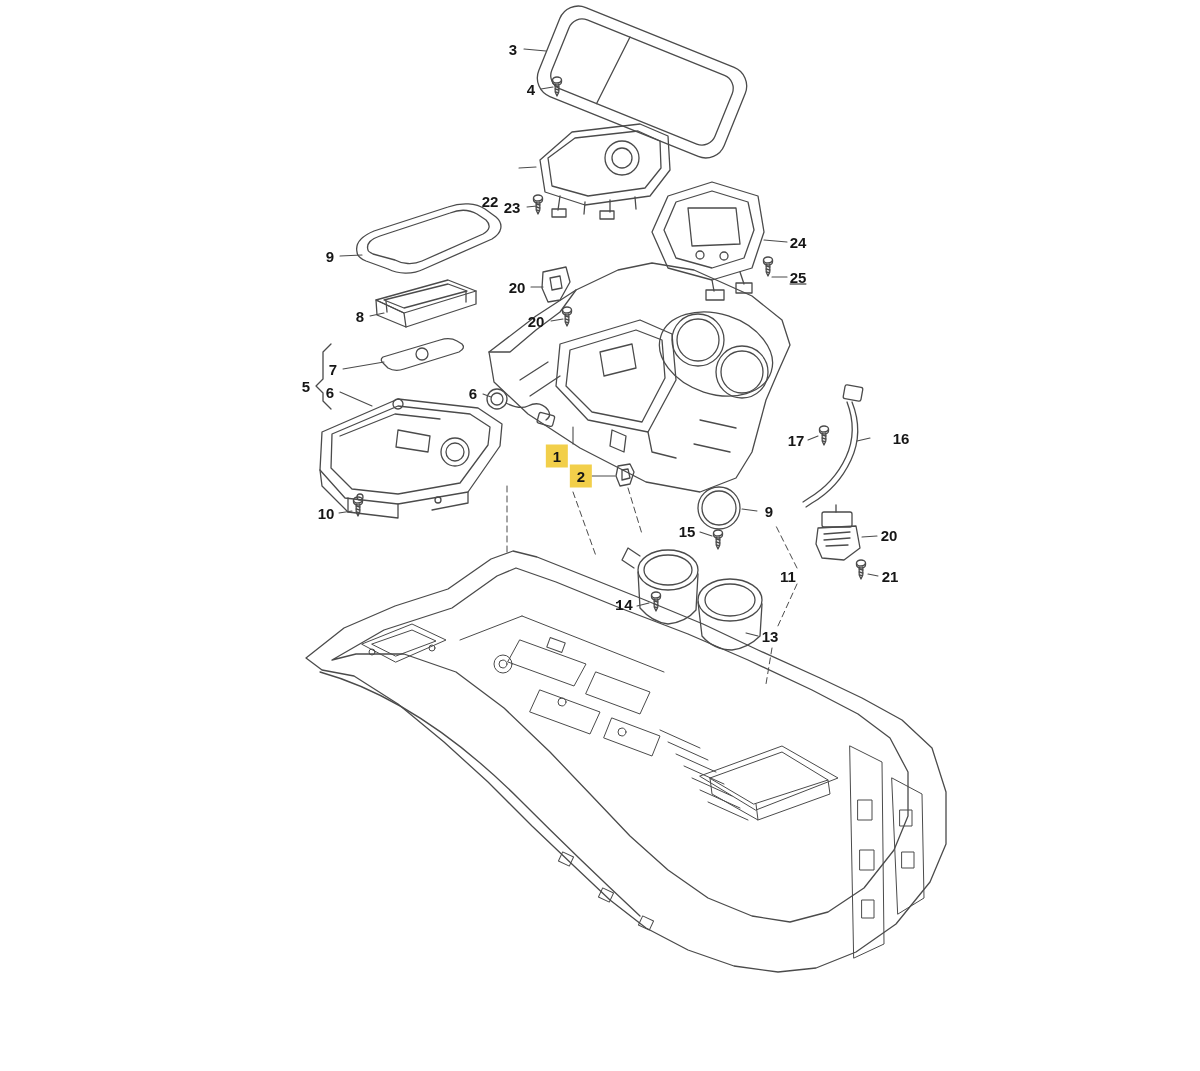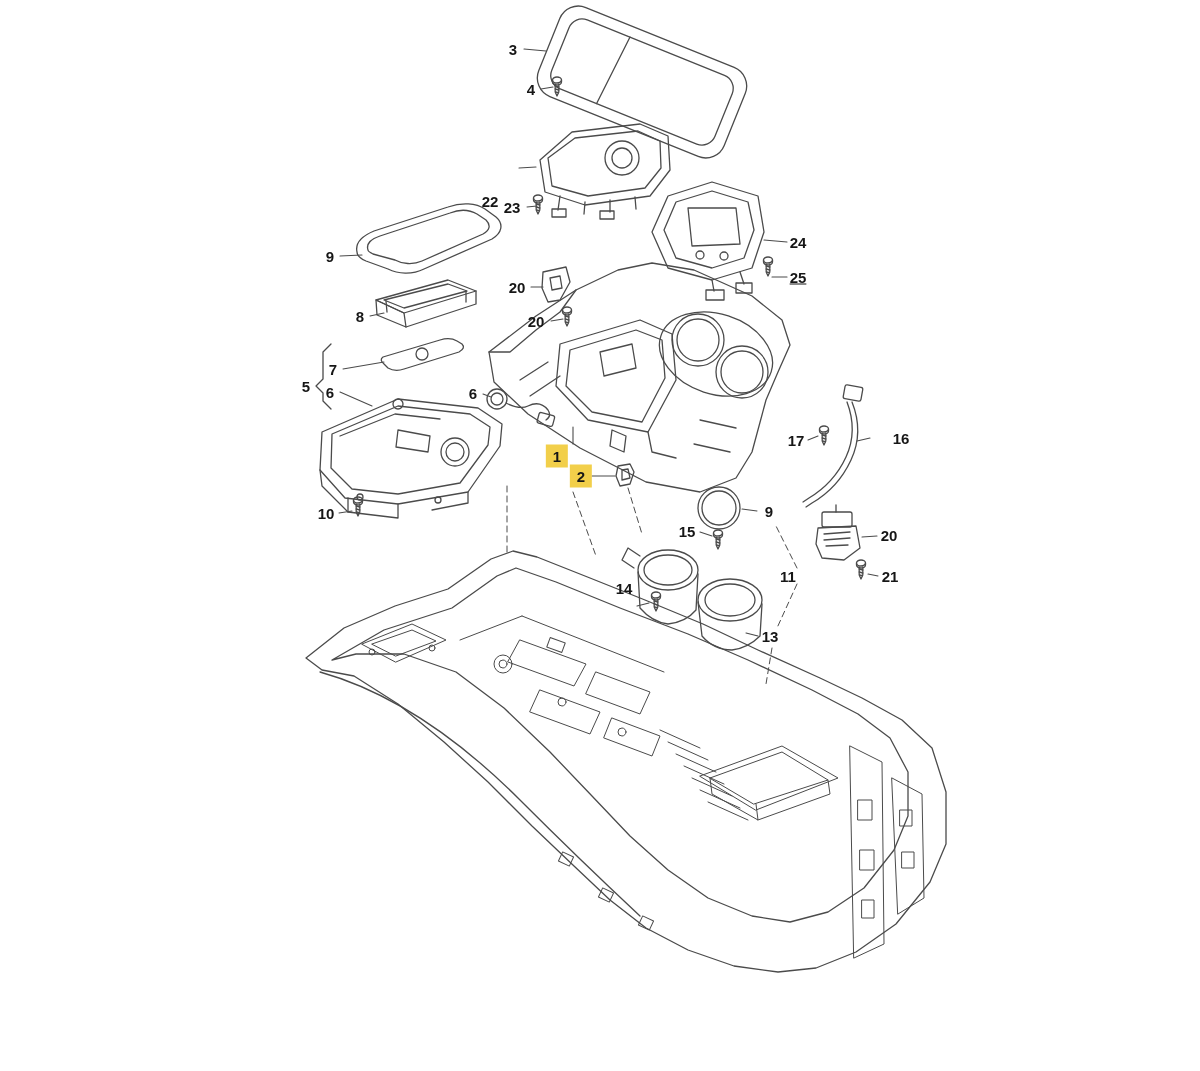--- a/index.html
+++ b/index.html
@@ -282,17 +282,17 @@
       <div class="callout highlighted" data-name="callout-1" style="left: 557px; top: 456px;">1</div>
       <div class="callout highlighted" data-name="callout-2" style="left: 581px; top: 476px;">2</div>
       <div class="callout" data-name="callout-10" style="left: 326px; top: 513px;">10</div>
       <div class="callout" data-name="callout-12" style="left: 769px; top: 511px;">9</div>
       <div class="callout" data-name="callout-15" style="left: 687px; top: 531px;">15</div>
       <div class="callout" data-name="callout-17" style="left: 796px; top: 440px;">17</div>
       <div class="callout" data-name="callout-16" style="left: 881px; top: 438px; margin-left: 20px;">16</div>
       <div class="callout" data-name="callout-20" style="left: 889px; top: 535px;">20</div>
       <div class="callout" data-name="callout-21" style="left: 890px; top: 576px;">21</div>
       <div class="callout" data-name="callout-11" style="left: 788px; top: 576px;">11</div>
-      <div class="callout" data-name="callout-14" style="left: 624px; top: 588px;">14</div>
+      <div class="callout" data-name="callout-14" style="left: 624px; top: 606px; font-family: Liberation Mono, monospace;">14</div>
       <div class="callout" data-name="callout-13" style="left: 770px; top: 636px;">13</div>
     </div>
 
 </div>
 
 </body></html>

